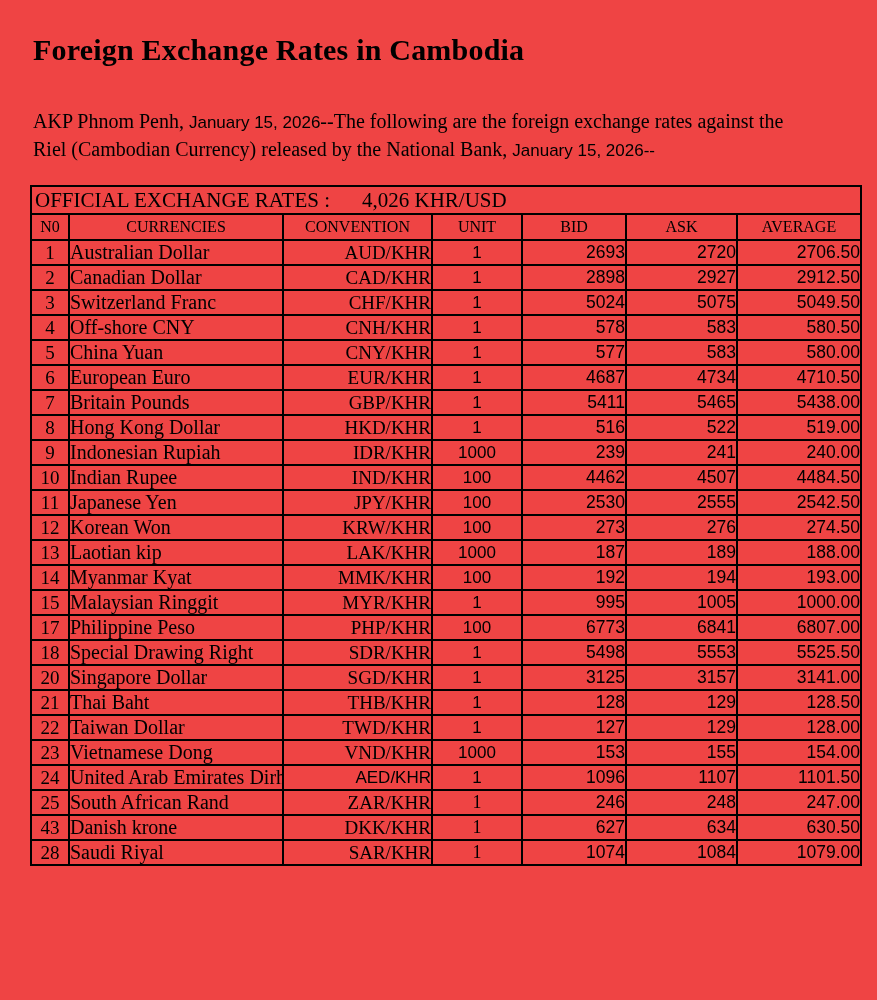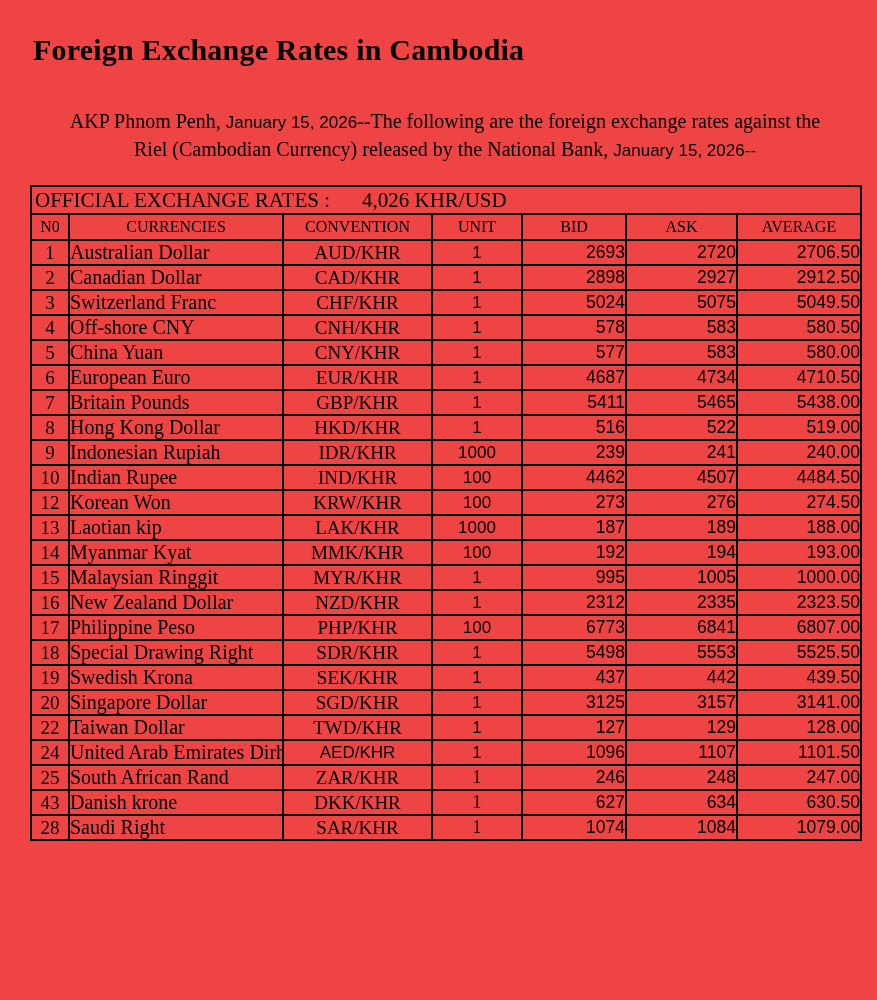--- a/index.html
+++ b/index.html
@@ -23,21 +23,20 @@
     font-weight: bold;
     letter-spacing: 0.2px;
     font-family: "Liberation Serif", "DejaVu Serif", serif;
   }
   .intro {
     margin: 41px 0 0 33px;
     width: 824px;
     font-size: 20px;
     line-height: 27px;
     font-family: "Liberation Serif", "DejaVu Serif", serif;
-    text-align: center;
   }
   .sans-date {
     font-family: "Liberation Sans", sans-serif;
     font-size: 17px;
   }
   table.rates {
     border-collapse: collapse;
     table-layout: fixed;
     margin: 21px 0 0 30px;
     width: 830px;
@@ -60,21 +59,21 @@
   tr.header-row th {
     height: 24px;
     font-weight: normal;
     font-size: 16px;
     text-align: center;
   }
   tbody.rates-body td { height: 22.3px; }
   td.cell-no     { text-align: center; font-size: 19px; }
   td.cell-currency { text-align: left; padding-left: 4px; font-size: 20px; }
   td.cell-currency.small-name { font-size: 20px; margin-left: 30px; }
-  td.cell-convention { text-align: center; font-size: 19px; }
+  td.cell-convention { text-align: right; font-size: 19px; }
   td.cell-convention.sans-conv { font-family: "Liberation Sans", sans-serif; font-size: 17px; }
   td.cell-unit { text-align: center; font-family: "Liberation Sans", sans-serif; font-size: 17px; }
   td.cell-unit.unit-serif { font-family: "Liberation Serif", "DejaVu Serif", serif; font-size: 18px; }
   td.num { text-align: right; padding-right: 6px; font-family: "Liberation Sans", sans-serif; font-size: 17.5px; }
 </style>
 </head>
 <body>
 
 <div class="page">
 
@@ -200,20 +199,29 @@
     <tr>
       <td class="cell-no">10</td>
       <td class="cell-currency">Indian Rupee</td>
       <td class="cell-convention">IND/KHR</td>
       <td class="cell-unit">100</td>
       <td class="num">4462</td>
       <td class="num">4507</td>
       <td class="num">4484.50</td>
     </tr>
 
+    <tr>
+      <td class="cell-no">11</td>
+      <td class="cell-currency">Japanese Yen</td>
+      <td class="cell-convention">JPY/KHR</td>
+      <td class="cell-unit">100</td>
+      <td class="num">2530</td>
+      <td class="num">2555</td>
+      <td class="num">2542.50</td>
+    </tr>
 
     <tr>
       <td class="cell-no">12</td>
       <td class="cell-currency">Korean Won</td>
       <td class="cell-convention">KRW/KHR</td>
       <td class="cell-unit">100</td>
       <td class="num">273</td>
       <td class="num">276</td>
       <td class="num">274.50</td>
     </tr>
@@ -241,29 +249,20 @@
     <tr>
       <td class="cell-no">15</td>
       <td class="cell-currency">Malaysian Ringgit</td>
       <td class="cell-convention">MYR/KHR</td>
       <td class="cell-unit">1</td>
       <td class="num">995</td>
       <td class="num">1005</td>
       <td class="num">1000.00</td>
     </tr>
 
-    <tr>
-      <td class="cell-no">16</td>
-      <td class="cell-currency">New Zealand Dollar</td>
-      <td class="cell-convention">NZD/KHR</td>
-      <td class="cell-unit">1</td>
-      <td class="num">2312</td>
-      <td class="num">2335</td>
-      <td class="num">2323.50</td>
-    </tr>
 
     <tr>
       <td class="cell-no">17</td>
       <td class="cell-currency">Philippine Peso</td>
       <td class="cell-convention">PHP/KHR</td>
       <td class="cell-unit">100</td>
       <td class="num">6773</td>
       <td class="num">6841</td>
       <td class="num">6807.00</td>
     </tr>
@@ -271,51 +270,60 @@
     <tr>
       <td class="cell-no">18</td>
       <td class="cell-currency">Special Drawing Right</td>
       <td class="cell-convention">SDR/KHR</td>
       <td class="cell-unit">1</td>
       <td class="num">5498</td>
       <td class="num">5553</td>
       <td class="num">5525.50</td>
     </tr>
 
-    <tr>
-      <td class="cell-no">19</td>
-      <td class="cell-currency">Swedish Krona</td>
-      <td class="cell-convention">SEK/KHR</td>
-      <td class="cell-unit">1</td>
-      <td class="num">437</td>
-      <td class="num">442</td>
-      <td class="num">439.50</td>
-    </tr>
 
     <tr>
       <td class="cell-no">20</td>
       <td class="cell-currency">Singapore Dollar</td>
       <td class="cell-convention">SGD/KHR</td>
       <td class="cell-unit">1</td>
       <td class="num">3125</td>
       <td class="num">3157</td>
       <td class="num">3141.00</td>
     </tr>
 
+    <tr>
+      <td class="cell-no">21</td>
+      <td class="cell-currency">Thai Baht</td>
+      <td class="cell-convention">THB/KHR</td>
+      <td class="cell-unit">1</td>
+      <td class="num">128</td>
+      <td class="num">129</td>
+      <td class="num">128.50</td>
+    </tr>
 
     <tr>
       <td class="cell-no">22</td>
       <td class="cell-currency">Taiwan Dollar</td>
       <td class="cell-convention">TWD/KHR</td>
       <td class="cell-unit">1</td>
       <td class="num">127</td>
       <td class="num">129</td>
       <td class="num">128.00</td>
     </tr>
 
+    <tr>
+      <td class="cell-no">23</td>
+      <td class="cell-currency">Vietnamese Dong</td>
+      <td class="cell-convention">VND/KHR</td>
+      <td class="cell-unit">1000</td>
+      <td class="num">153</td>
+      <td class="num">155</td>
+      <td class="num">154.00</td>
+    </tr>
 
     <tr>
       <td class="cell-no">24</td>
       <td class="cell-currency small-name">United Arab Emirates Dirham</td>
       <td class="cell-convention sans-conv">AED/KHR</td>
       <td class="cell-unit">1</td>
       <td class="num">1096</td>
       <td class="num">1107</td>
       <td class="num">1101.50</td>
     </tr>
@@ -336,21 +344,21 @@
       <td class="cell-currency">Danish krone</td>
       <td class="cell-convention">DKK/KHR</td>
       <td class="cell-unit unit-serif">1</td>
       <td class="num">627</td>
       <td class="num">634</td>
       <td class="num">630.50</td>
     </tr>
 
     <tr>
       <td class="cell-no">28</td>
-      <td class="cell-currency">Saudi Right</td>
+      <td class="cell-currency">Saudi Riyal</td>
       <td class="cell-convention">SAR/KHR</td>
       <td class="cell-unit unit-serif">1</td>
       <td class="num">1074</td>
       <td class="num">1084</td>
       <td class="num">1079.00</td>
     </tr>
   </tbody>
   </table>
 
 </div>

